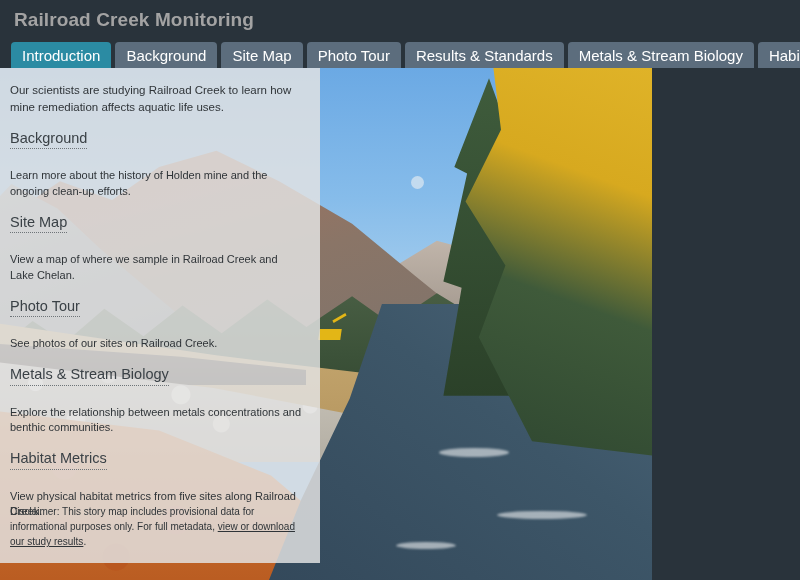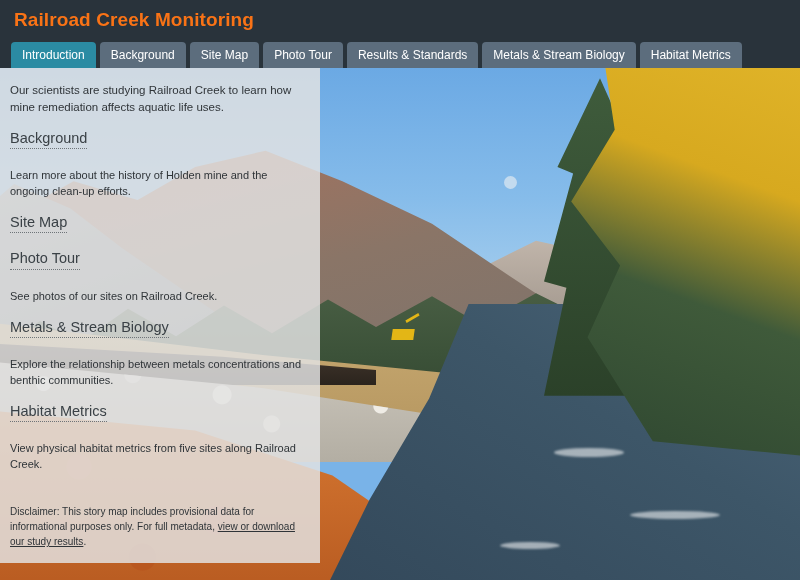--- a/index.html
+++ b/index.html
@@ -25,21 +25,21 @@
     position: absolute;
     top: 0; left: 0;
     width: 800px;
     height: 40px;
     background: #29333b;
     display: flex;
     align-items: center;
   }
   .app-title {
     margin-left: 14px;
-    color: #f97316;
+    color: #a3a3a3;
     font-size: 19px;
     font-weight: bold;
     letter-spacing: 0.1px;
     white-space: nowrap;
   }
 
   
   .tabbar {
     position: absolute;
     top: 40px; left: 0;
@@ -52,35 +52,35 @@
   }
   .tab {
     height: 26px;
     display: flex;
     align-items: center;
     padding: 0 11px;
     margin-right: 4px;
     border-radius: 4px 4px 0 0;
     background: #5c6d7d;
     color: #ffffff;
-    font-size: 12px;
+    font-size: 15px;
     white-space: nowrap;
     cursor: pointer;
     line-height: 1;
   }
   .tab.active {
     background: #2b8ba3;
     color: #ffffff;
   }
 
   
   .content {
     position: absolute;
     top: 68px; left: 0;
-    width: 800px;
+    width: 652px;
     height: 512px;
     overflow: hidden;
   }
 
   
   .photo {
     position: absolute;
     inset: 0;
     background: #79b3e8;
     overflow: hidden;
@@ -296,21 +296,21 @@
       <div class="foam2"></div>
       <div class="foam3"></div>
       <div class="trees-right2"></div>
       <div class="trees-right"></div>
     </div>
 
     <div class="panel">
       <div class="intro">Our scientists are studying Railroad Creek to learn how mine remediation affects aquatic life uses.</div>
       <div id="sections">
           <div class="section"><div class="section-head">Background</div><div class="section-desc">Learn more about the history of Holden mine and the ongoing clean-up efforts.</div></div>
-          <div class="section"><div class="section-head">Site Map</div></div>
+          <div class="section"><div class="section-head">Site Map</div><div class="section-desc">View a map of where we sample in Railroad Creek and Lake Chelan.</div></div>
           <div class="section"><div class="section-head">Photo Tour</div><div class="section-desc">See photos of our sites on Railroad Creek.</div></div>
           <div class="section"></div>
           <div class="section"><div class="section-head">Metals &amp; Stream Biology</div><div class="section-desc">Explore the relationship between metals concentrations and benthic communities.</div></div>
           <div class="section"><div class="section-head">Habitat Metrics</div><div class="section-desc">View physical habitat metrics from five sites along Railroad Creek.</div></div>
         </div>
       <div class="disclaimer">
         <span>Disclaimer: This story map includes provisional data for informational purposes only. For full metadata, </span><a href="#">view or download our study results</a><span>.</span>
       </div>
     </div>
 

